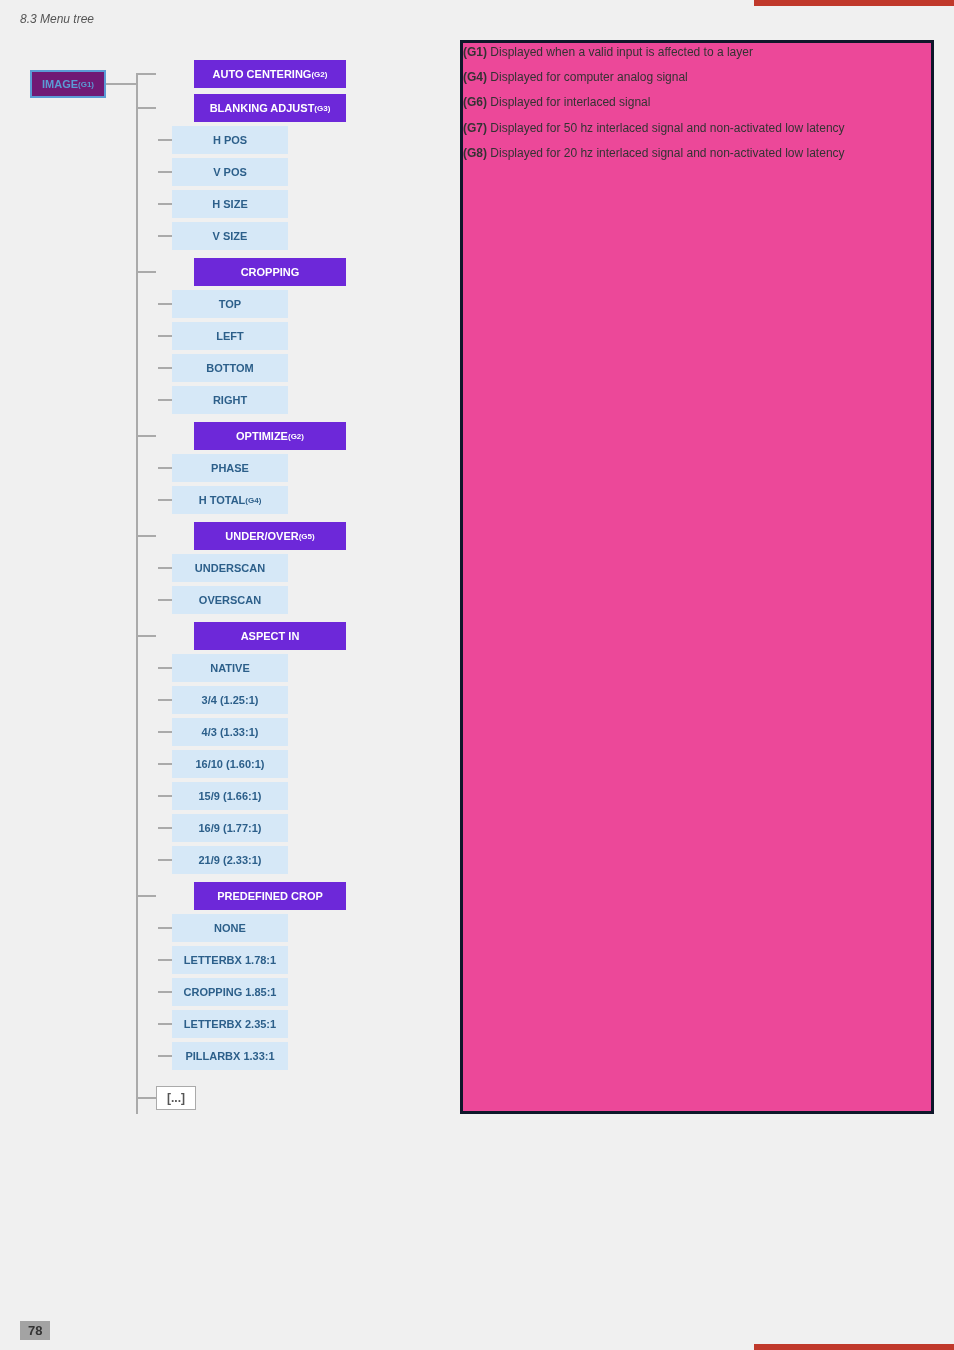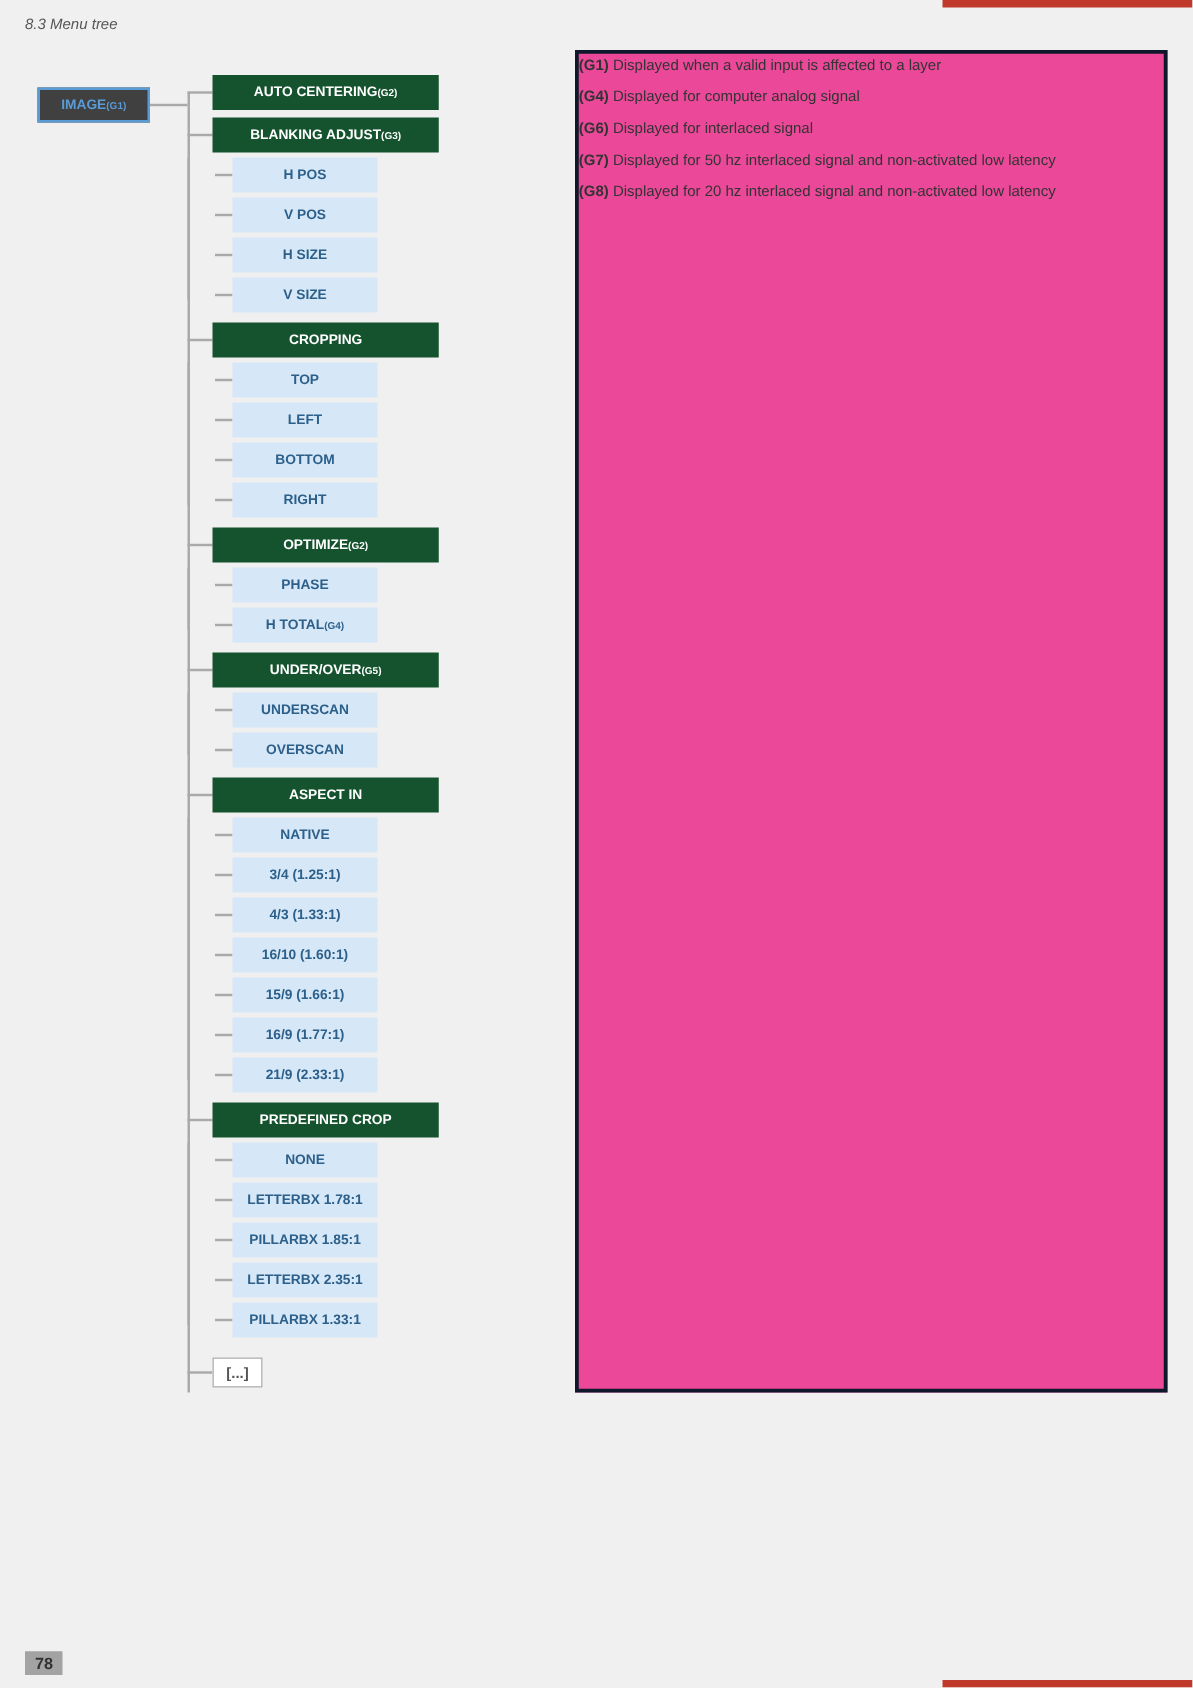--- a/index.html
+++ b/index.html
@@ -95,30 +95,31 @@
       align-items: center;
       justify-content: center;
       text-align: center;
       font-size: 11px;
       font-weight: bold;
       padding: 5px 8px;
       min-height: 28px;
     }
 
     .node-image {
-      background: #404040;
+      background: #701a75;
       border: 2px solid #5b9bd5;
       color: #5b9bd5;
-      width: 90px;
+      width: 76px;
     }
 
     .node-parent {
-      background: #14532d;
+      background: #6d28d9;
       color: #fff;
-      width: 181px;
+      width: 152px;
+      margin-left: 38px;
     }
 
     .node-child {
       background: #d6e8f7;
       color: #2c5f8a;
       width: 116px;
     }
 
     
     .tree-container {
@@ -442,21 +443,21 @@
                 </div>
                 <div class="child-row">
                   <div class="child-h-line"></div>
                   <div class="node node-child">
                     <span>LETTERBX 1.78:1</span>
                   </div>
                 </div>
                 <div class="child-row">
                   <div class="child-h-line"></div>
                   <div class="node node-child">
-                    <span>PILLARBX 1.85:1</span>
+                    <span>CROPPING 1.85:1</span>
                   </div>
                 </div>
                 <div class="child-row">
                   <div class="child-h-line"></div>
                   <div class="node node-child">
                     <span>LETTERBX 2.35:1</span>
                   </div>
                 </div>
                 <div class="child-row">
                   <div class="child-h-line"></div>

